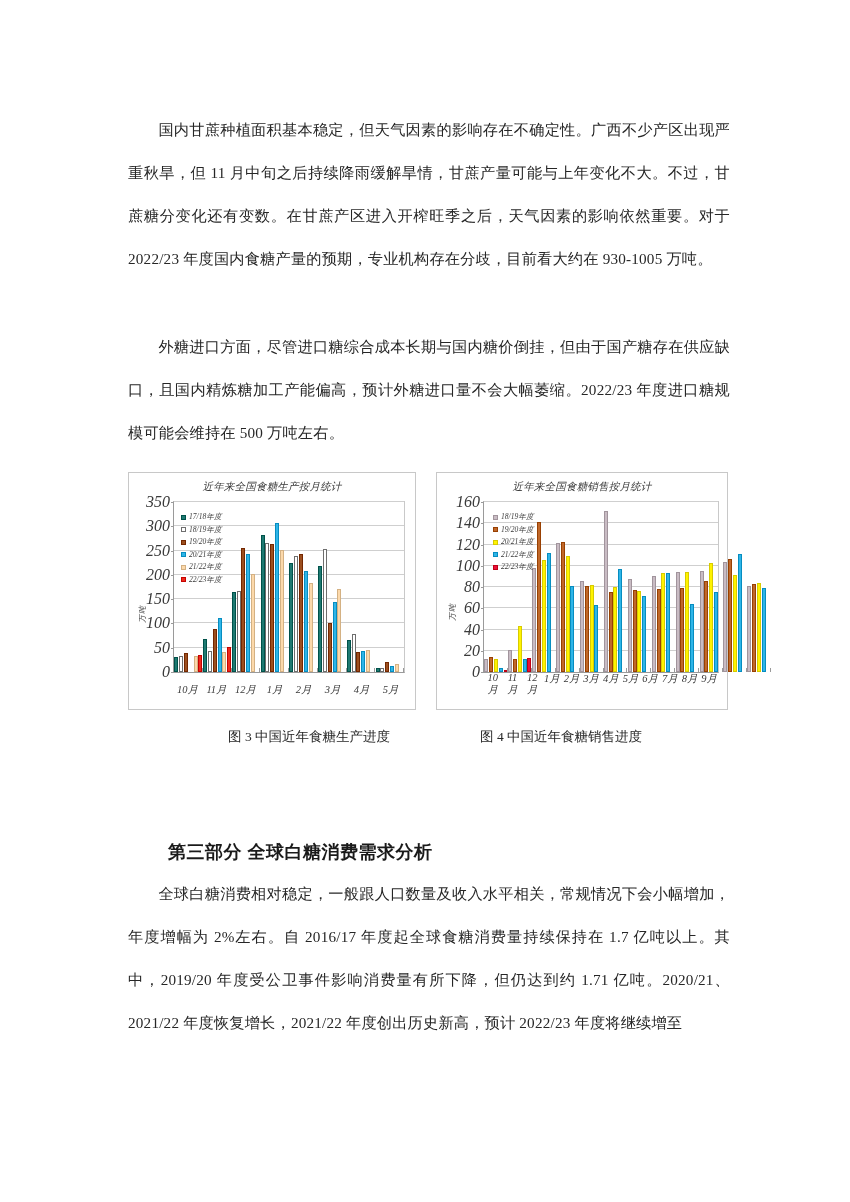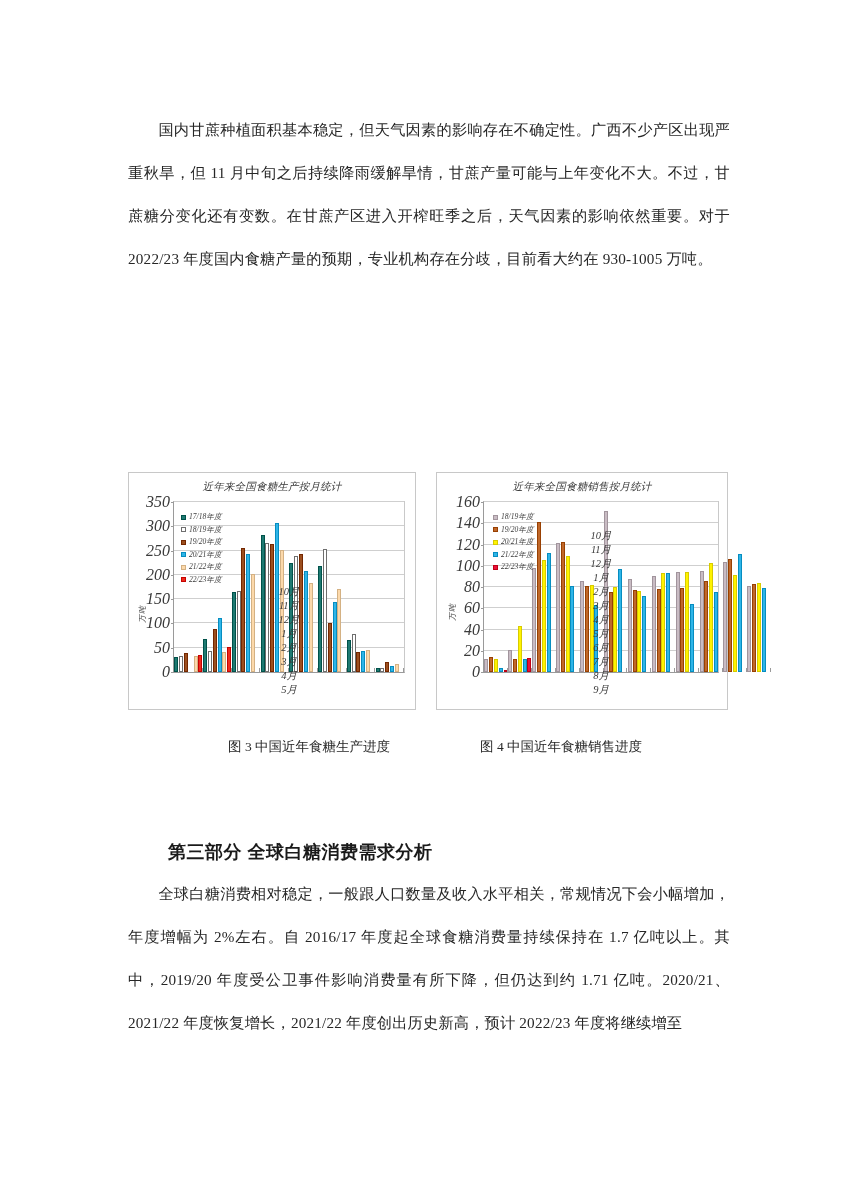--- a/index.html
+++ b/index.html
@@ -137,21 +137,20 @@
   }
   .bar {
     width: 4px;
     margin: 0 0.4px;
     box-sizing: border-box;
   }
   .xlabels {
     position: absolute;
     left: 0; right: 0;
     display: flex;
-    flex-direction: column;
   }
   .chart-left .xlabels  { left: 44px; right: 10px; bottom: 12px; }
   .chart-right .xlabels { left: 46px; right: 8px;  bottom: 12px; }
   .xlabels span {
     flex: 1 1 0;
     text-align: center;
     font-size: 10.5px;
     color: #3a3a3a;
   }
   .legend {
@@ -177,21 +176,20 @@
     color: #3a3a3a;
     font-family: "Liberation Serif", serif;
   }
 
   .captions {
     position: absolute;
     left: 128px;
     top: 728px;
     width: 602px;
     height: 24px;
-    margin-top: 10px;
   }
   .caption {
     position: absolute;
     font-size: 13.5px;
     color: #262626;
   }
   .caption-left  { left: 100px; }
   .caption-right { left: 352px; }
 
   h2.section {
@@ -214,20 +212,23 @@
 </style>
 </head>
 <body>
 
 <div class="page">
 
   <div class="content" style="top:108px;">
     <p class="para" style="text-indent:2em;">国内甘蔗种植面积基本稳定，但天气因素的影响存在不确定性。广西不少产区出现严重秋旱，但 11 月中旬之后持续降雨缓解旱情，甘蔗产量可能与上年变化不大。不过，甘蔗糖分变化还有变数。在甘蔗产区进入开榨旺季之后，天气因素的影响依然重要。对于 2022/23 年度国内食糖产量的预期，专业机构存在分歧，目前看大约在 930-1005 万吨。</p>
   </div>
 
+  <div class="content" style="top:325px;">
+    <p class="para" style="text-indent:2em;">外糖进口方面，尽管进口糖综合成本长期与国内糖价倒挂，但由于国产糖存在供应缺口，且国内精炼糖加工产能偏高，预计外糖进口量不会大幅萎缩。2022/23 年度进口糖规模可能会维持在 500 万吨左右。</p>
+  </div>
 
   <div class="figures">
 
     <div class="chart-box chart-left">
       <div class="chart-title">近年来全国食糖生产按月统计</div>
       <div class="yaxis-title">万吨</div>
       <div class="plot">
         <div class="gridlines">
             <div class="gridline" style="bottom: 0%; border-top: 1px solid transparent;">
               <div class="ytick">0</div>

